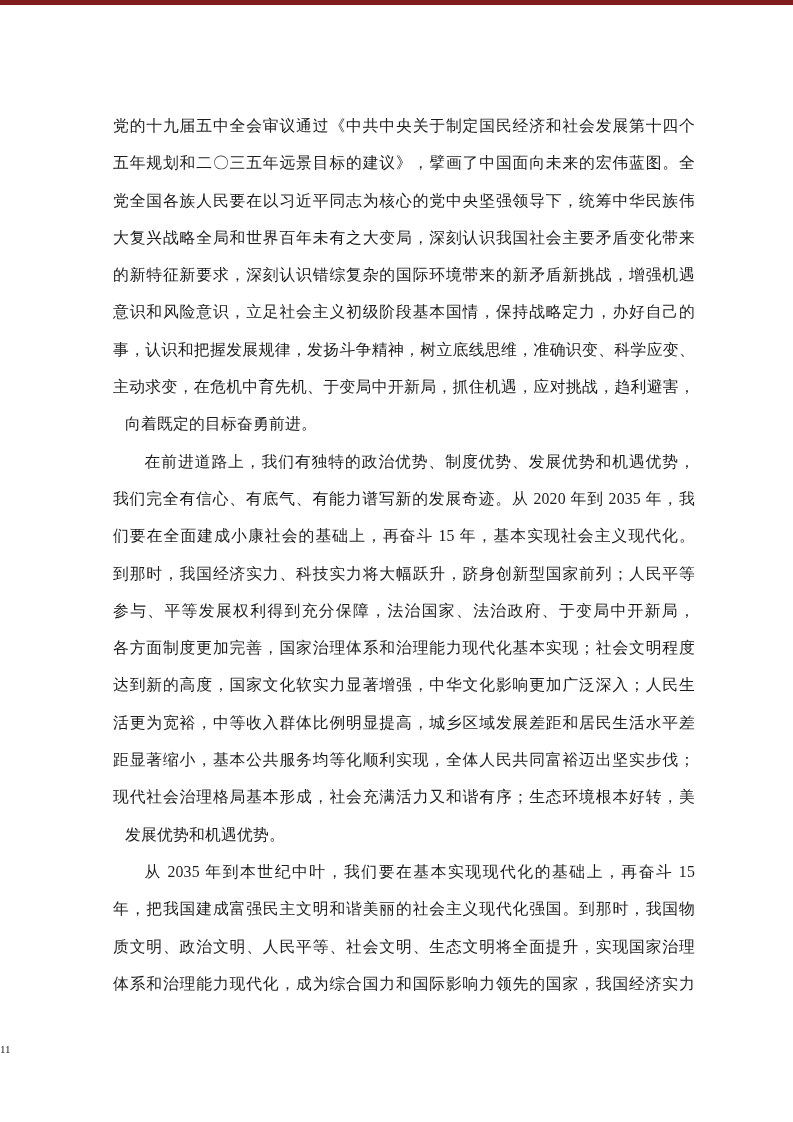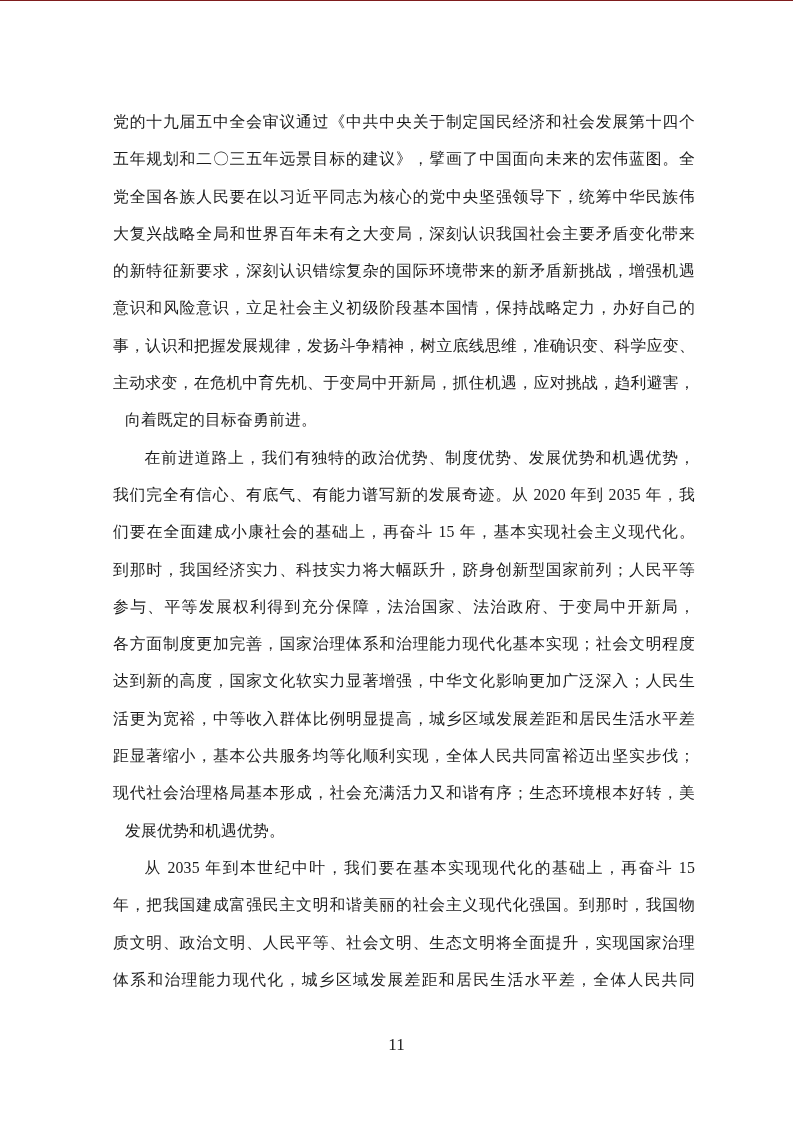--- a/index.html
+++ b/index.html
@@ -5,21 +5,21 @@
   html, body {
     margin: 0;
     padding: 0;
     background: #ffffff;
   }
   .page {
     position: relative;
     width: 793px;
     height: 1122px;
     background: #ffffff;
-    border-top: 1px solid #7f1d1d;
+    border-top: 5px solid #7f1d1d;
     box-sizing: border-box;
     font-family: "Liberation Serif", "DejaVu Serif", serif;
     color: #1c1c1c;
     overflow: hidden;
     padding-left: 18px;
   }
   .body-text {
     position: absolute;
     left: 113px;
     top: 102px;
@@ -36,22 +36,21 @@
     letter-spacing: 0.2px;
   }
   .line.fill { text-align-last: justify; }
   .line.nofill { text-align-last: left; margin-left: 12px; }
   .line.indent { text-indent: 2em; }
   .page-number {
     position: absolute;
     top: 1036px;
     left: 0;
     width: 100%;
-    text-align: center;
-    font-size: 17px;
+    font-size: 11px;
     line-height: 16px;
     color: #222222;
     font-family: "Liberation Serif", "DejaVu Serif", serif;
   }
 </style>
 </head>
 <body>
 
 <div class="page">
   <div class="body-text">
@@ -76,18 +75,18 @@
         <div class="line fill">达到新的高度，国家文化软实力显著增强，中华文化影响更加广泛深入；人民生</div>
         <div class="line fill">活更为宽裕，中等收入群体比例明显提高，城乡区域发展差距和居民生活水平差</div>
         <div class="line fill">距显著缩小，基本公共服务均等化顺利实现，全体人民共同富裕迈出坚实步伐；</div>
         <div class="line fill">现代社会治理格局基本形成，社会充满活力又和谐有序；生态环境根本好转，美</div>
         <div class="line nofill">发展优势和机遇优势。</div>
       </div>
       <div class="paragraph">
         <div class="line fill indent">从 2035 年到本世纪中叶，我们要在基本实现现代化的基础上，再奋斗 15</div>
         <div class="line fill">年，把我国建成富强民主文明和谐美丽的社会主义现代化强国。到那时，我国物</div>
         <div class="line fill">质文明、政治文明、人民平等、社会文明、生态文明将全面提升，实现国家治理</div>
-        <div class="line fill">体系和治理能力现代化，城乡区域发展差距和居民生活水平差，全体人民共同</div>
+        <div class="line fill">体系和治理能力现代化，成为综合国力和国际影响力领先的国家，我国经济实力</div>
       </div>
     </div>
 
   <div class="page-number">11</div>
 </div>
 
 </body></html>

